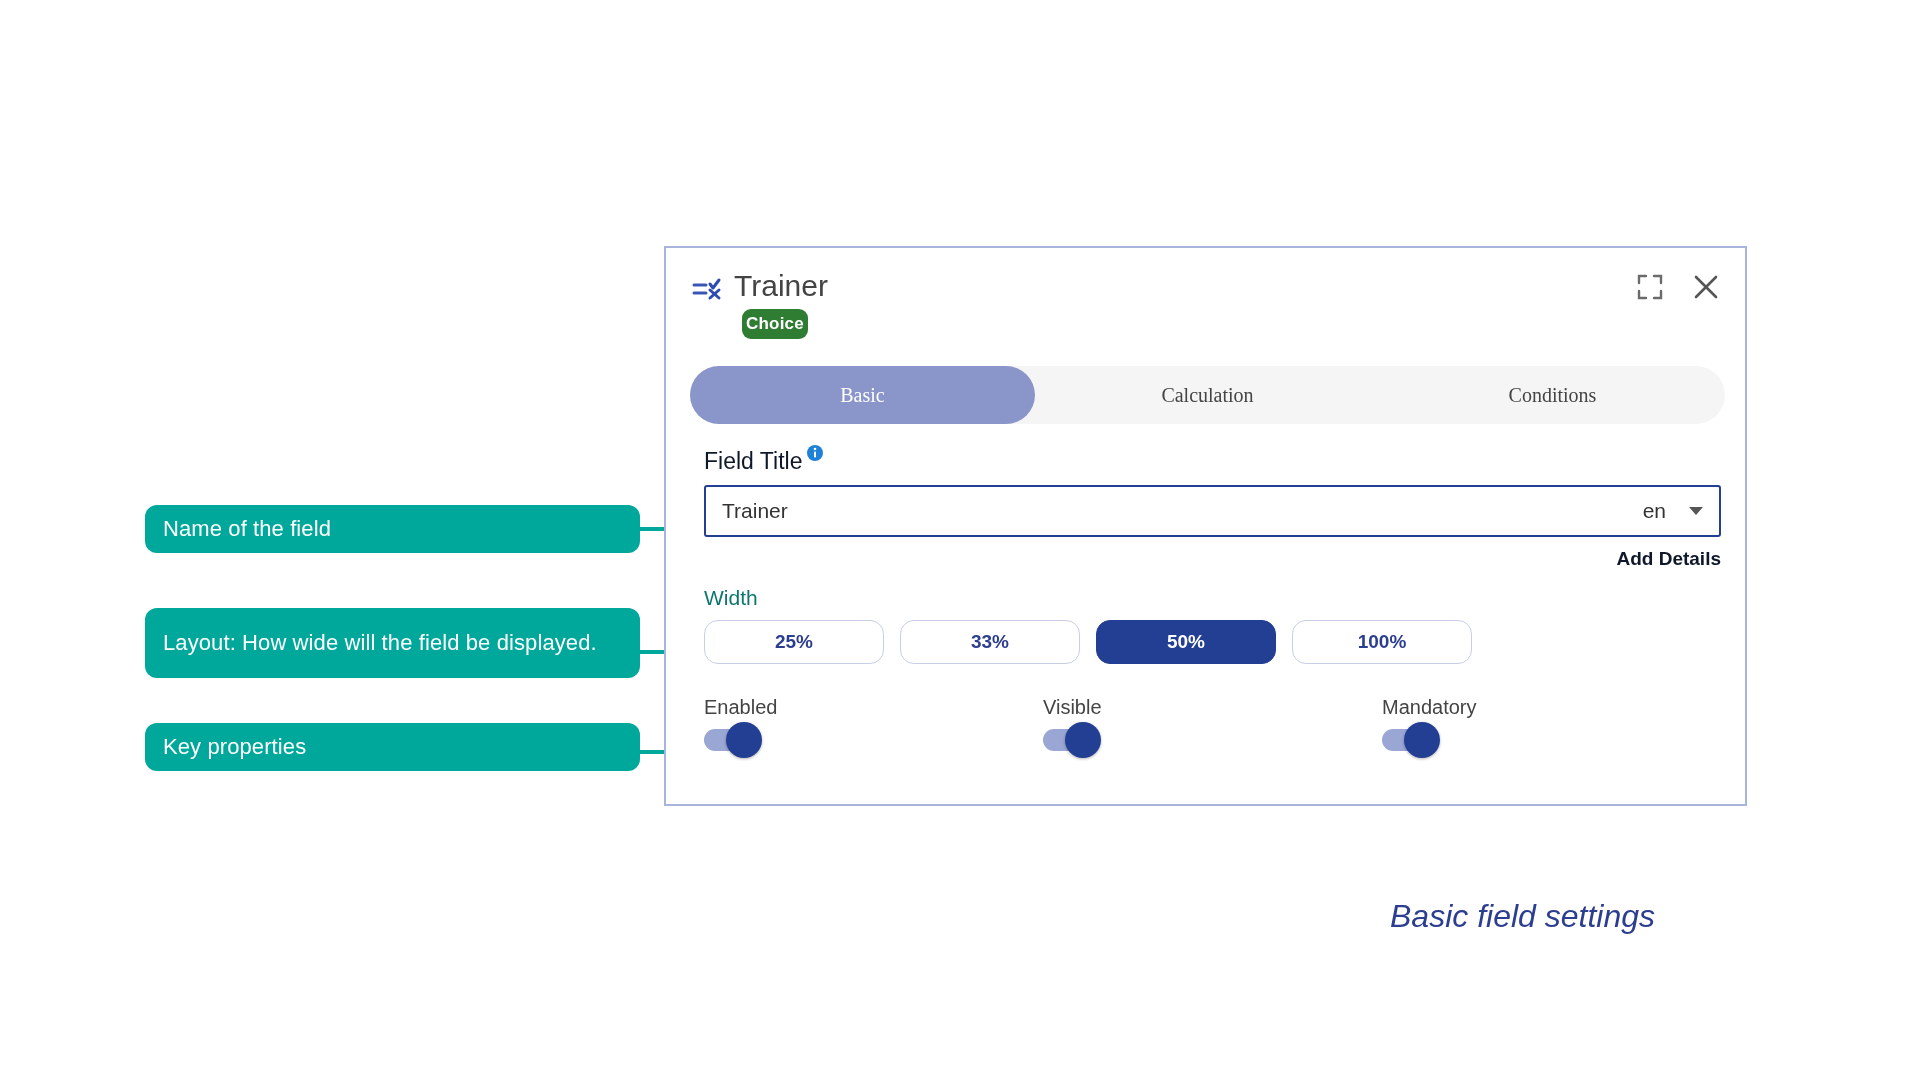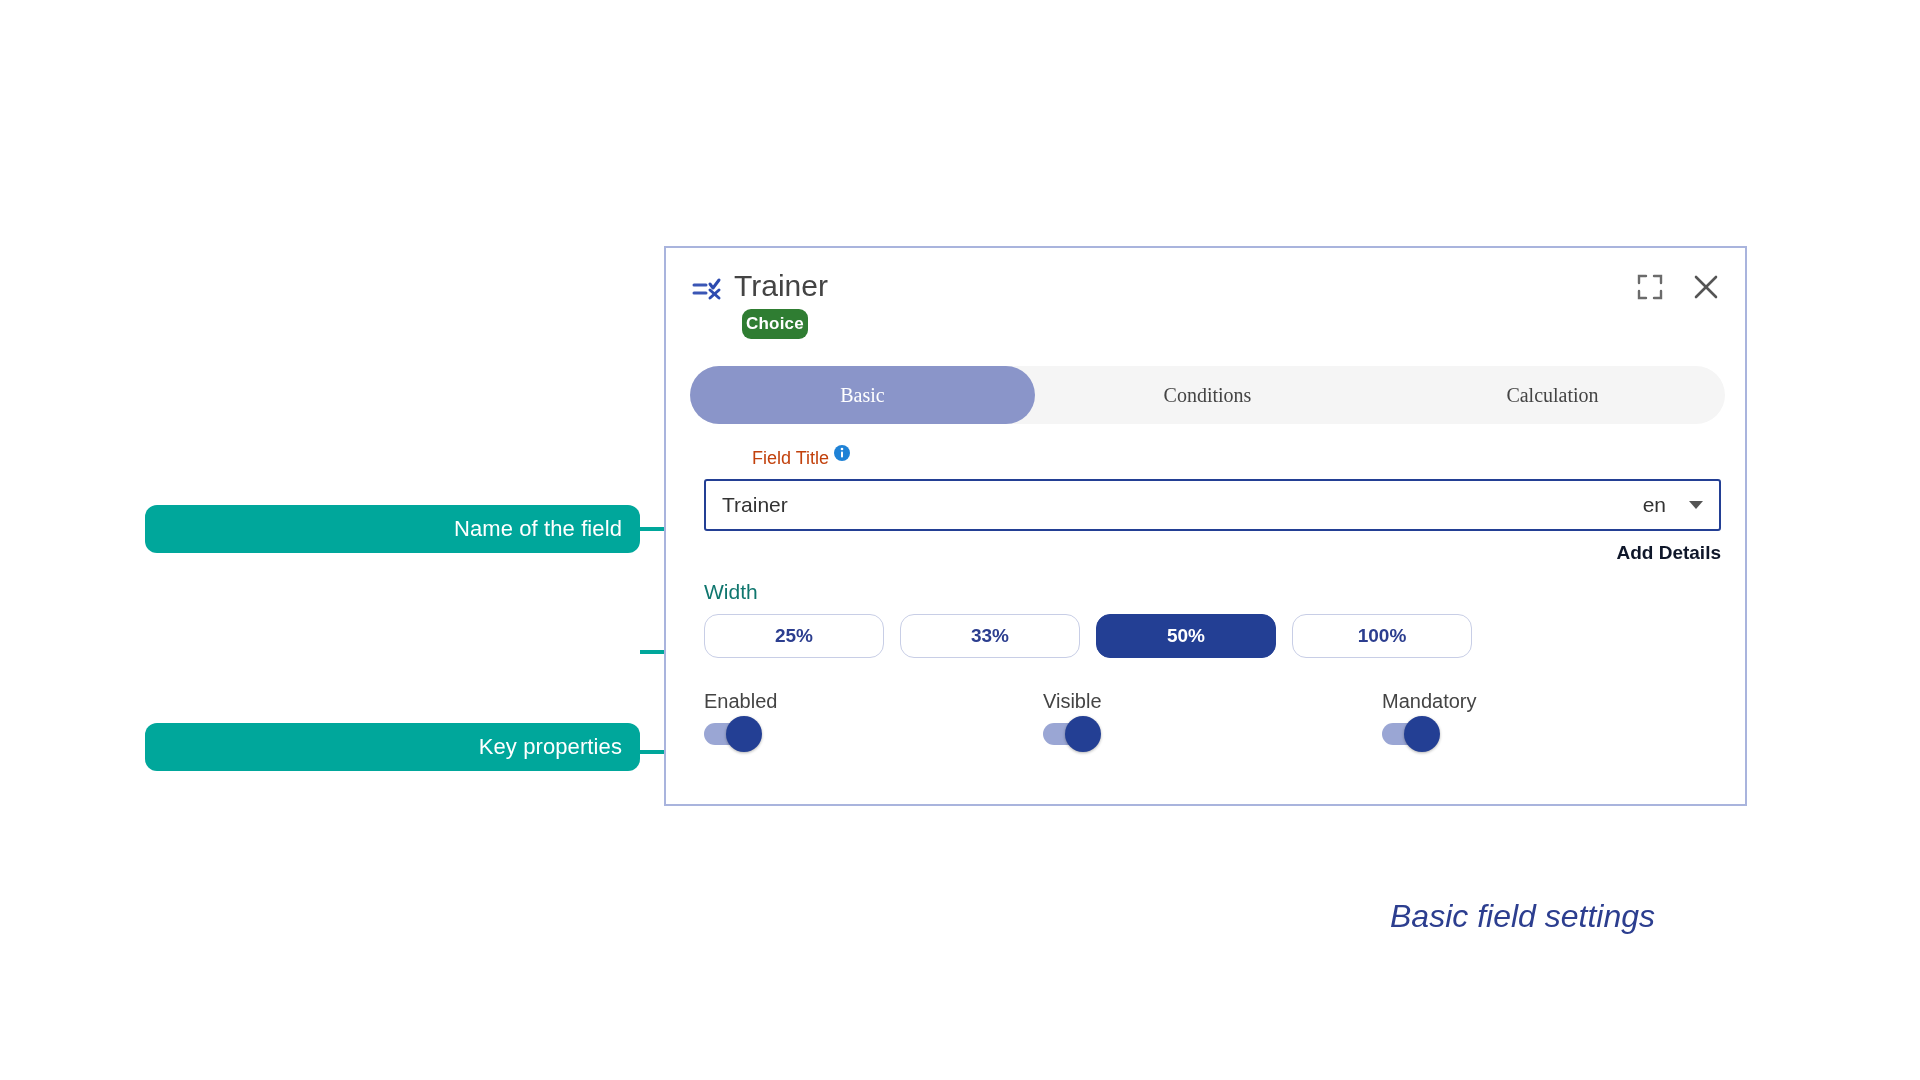--- a/index.html
+++ b/index.html
@@ -20,21 +20,21 @@
   }
 
   
   .callout {
     position: absolute;
     background: #00a79b;
     color: #ffffff;
     border-radius: 12px;
     display: flex;
     align-items: center;
-    justify-content: flex-end;
+    justify-content: flex-start;
     text-align: center;
     font-size: 22px;
     line-height: 1.35;
     padding: 0 18px;
     box-sizing: border-box;
     letter-spacing: 0.1px;
   }
   .callout-line {
     position: absolute;
     background: #00a79b;
@@ -145,23 +145,22 @@
     top: 200px;
     right: 24px;
   }
 
   .field-label-row {
     display: flex;
     align-items: flex-start;
     margin-bottom: 10px;
   }
   .field-label {
-    font-size: 18px;
-    color: #c2410c;
-    margin-left: 48px;
+    font-size: 23px;
+    color: #0f172a;
   }
   .info-icon {
     width: 16px;
     height: 16px;
     margin-left: 5px;
     margin-top: -3px;
   }
 
   .text-input {
     position: relative;
@@ -280,20 +279,23 @@
 </head>
 <body>
 
 <div id="stage">
 
   <div class="callout" id="callout-name">
     <span>Name of the field</span>
   </div>
   <div class="callout-line" id="line-name"></div>
 
+  <div class="callout" id="callout-layout">
+    <span>Layout: How wide will the field be displayed.</span>
+  </div>
   <div class="callout-line" id="line-layout"></div>
 
   <div class="callout" id="callout-key">
     <span>Key properties</span>
   </div>
   <div class="callout-line" id="line-key"></div>
 
   <div id="panel">
 
     <div class="panel-header">
@@ -326,22 +328,22 @@
           <svg width="26" height="26" viewBox="0 0 26 26">
             <line x1="3" y1="3" x2="23" y2="23" stroke="#555555" stroke-width="2.6" stroke-linecap="round"></line>
             <line x1="23" y1="3" x2="3" y2="23" stroke="#555555" stroke-width="2.6" stroke-linecap="round"></line>
           </svg>
         </span>
       </div>
     </div>
 
     <div class="tabs">
       <div class="tab active">Basic</div>
+      <div class="tab">Calculation</div>
       <div class="tab">Conditions</div>
-      <div class="tab">Calculation</div>
     </div>
 
     <div class="panel-body">
 
       <div class="field-label-row">
         <span class="field-label">Field Title</span>
         <span class="info-icon">
           <svg width="16" height="16" viewBox="0 0 16 16">
             <circle cx="8" cy="8" r="8" fill="#1f82d6"></circle>
             <circle cx="8" cy="4" r="1.3" fill="#ffffff"></circle>

